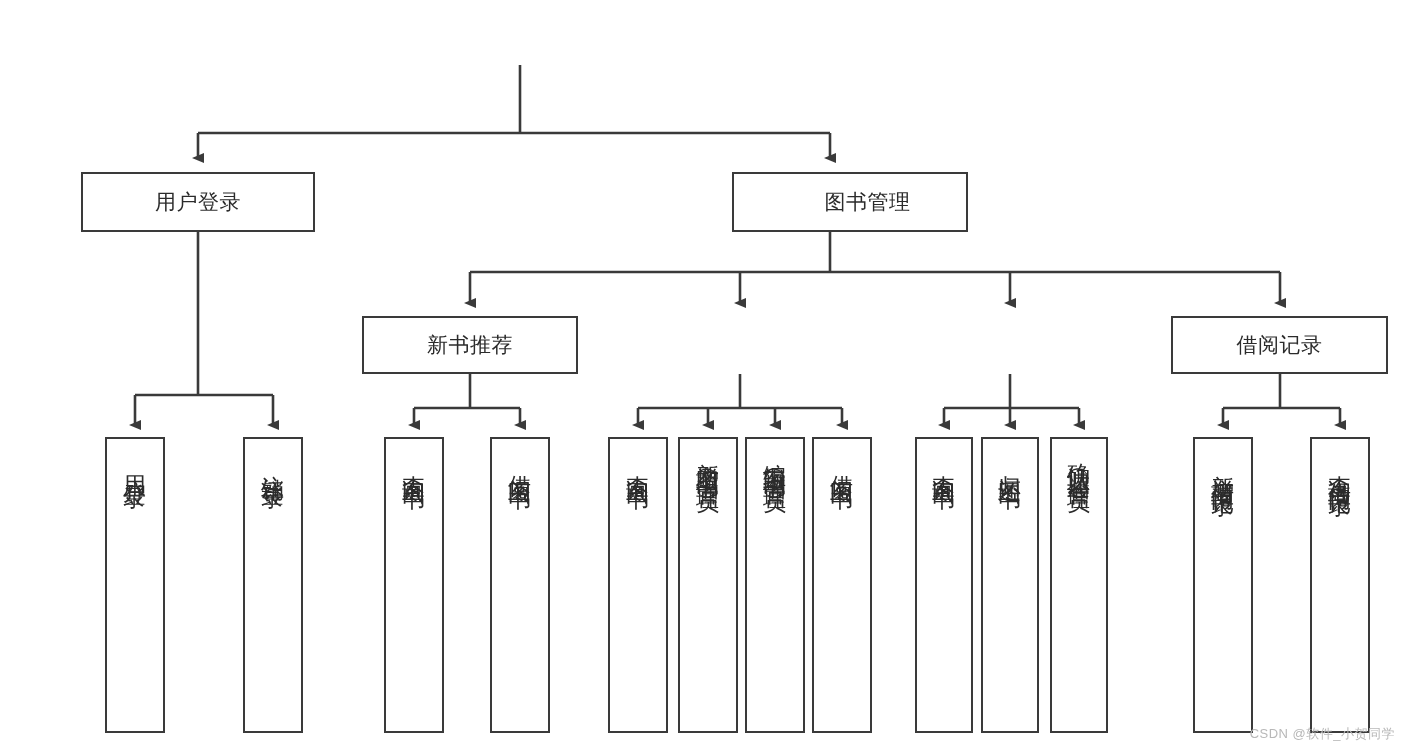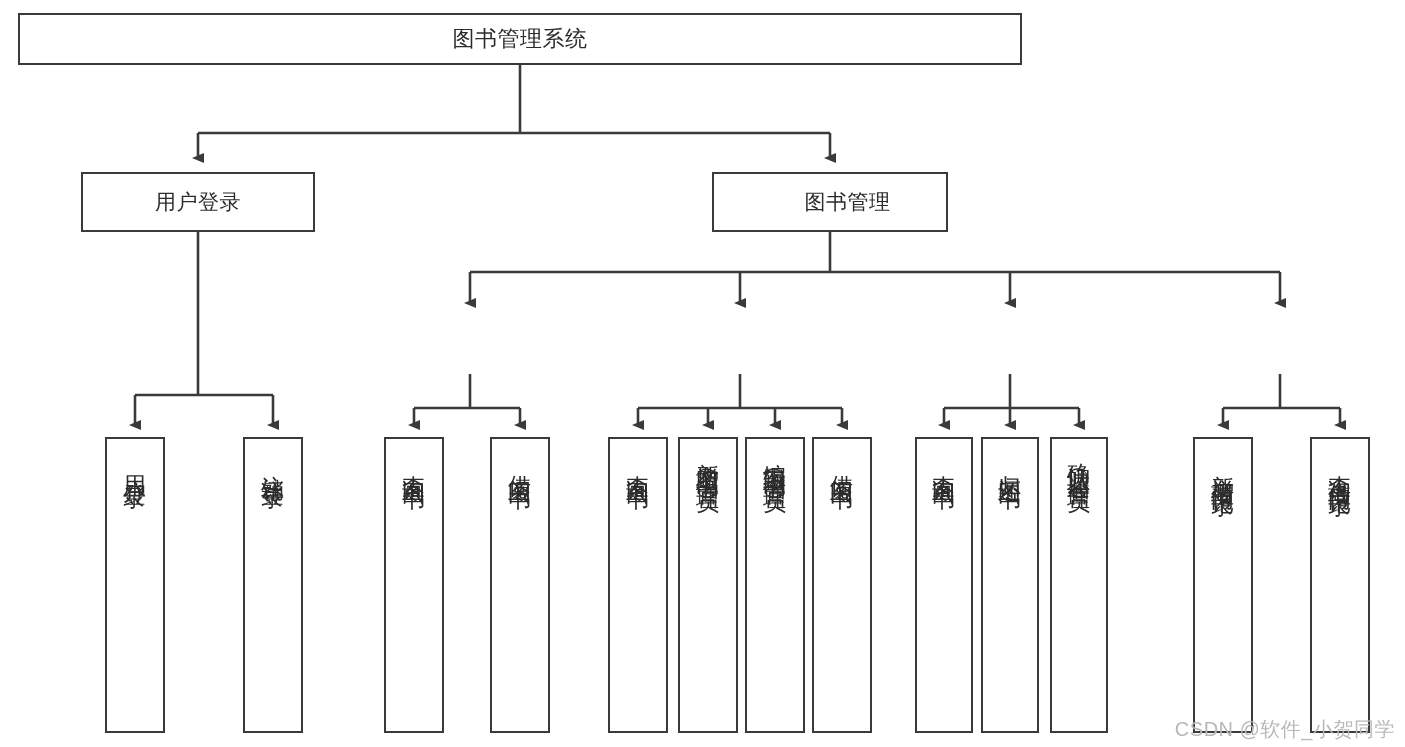--- a/index.html
+++ b/index.html
@@ -63,21 +63,21 @@
     letter-spacing: 4px;
     white-space: nowrap;
   }
   .v-node.tall .lbl {
     padding-top: 0;
   }
   .watermark {
     position: absolute;
     right: 10px;
     bottom: 4px;
-    font-size: 20px;
+    font-size: 13px;
     color: #b8b8b8;
     white-space: nowrap;
     letter-spacing: 0.5px;
   }
 </style>
 </head>
 <body>
 
 <div id="canvas">
 
@@ -124,35 +124,38 @@
       <path d="M1010,408 L1010,425" marker-end="url(#arrow)"></path>
       <path d="M1079,408 L1079,425" marker-end="url(#arrow)"></path>
 
       <path d="M1280,374 L1280,408"></path>
       <path d="M1223,408 L1340,408"></path>
       <path d="M1223,408 L1223,425" marker-end="url(#arrow)"></path>
       <path d="M1340,408 L1340,425" marker-end="url(#arrow)"></path>
     </g>
   </svg>
 
-  <div class="node h-node root" style="left:18px; top:13px; width:1004px; height:52px;">
-    <span class="lbl">图书管理系统</span>
-  </div>
 
   <div class="node h-node" style="left:81px; top:172px; width:234px; height:60px;">
     <span class="lbl">用户登录</span>
   </div>
 
-  <div class="node h-node" style="left:712px; top:172px; width:236px; height:60px;padding-left:35px;">
+  <div class="node h-node" style="left:732px; top:172px; width:236px; height:60px;padding-left:35px;">
     <span class="lbl">图书管理</span>
   </div>
 
-
-
-
+  <div class="node h-node" style="left:362px; top:316px; width:216px; height:58px;">
+    <span class="lbl">新书推荐</span>
+  </div>
+
+
+
+  <div class="node h-node" style="left:1171px; top:316px; width:217px; height:58px;">
+    <span class="lbl">借阅记录</span>
+  </div>
 
   <div class="node v-node" style="left:105px; top:437px; width:60px; height:296px;">
     <span class="lbl">用户登录</span>
   </div>
 
   <div class="node v-node" style="left:243px; top:437px; width:60px; height:296px;">
     <span class="lbl">注销登录</span>
   </div>
 
   <div class="node v-node" style="left:384px; top:437px; width:60px; height:296px;">

